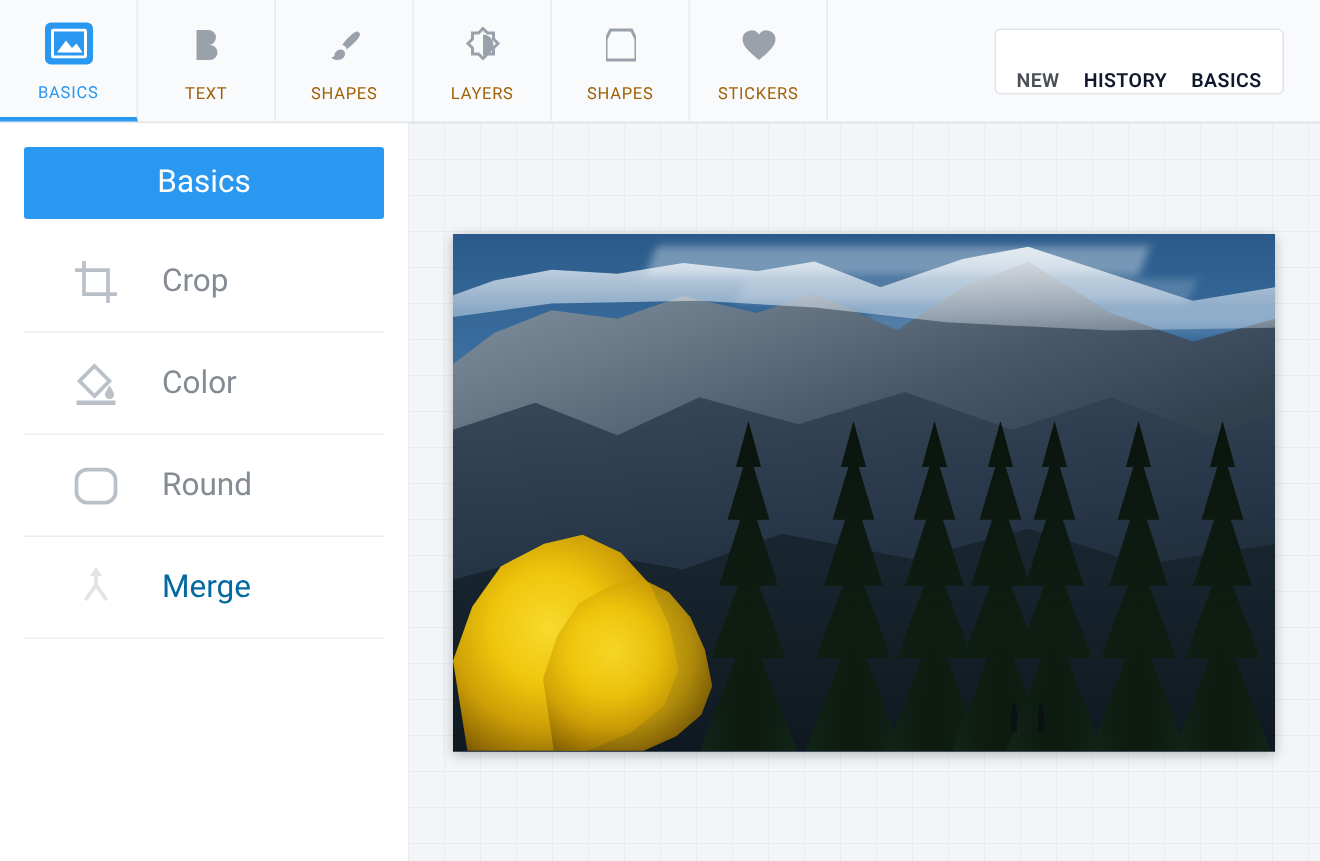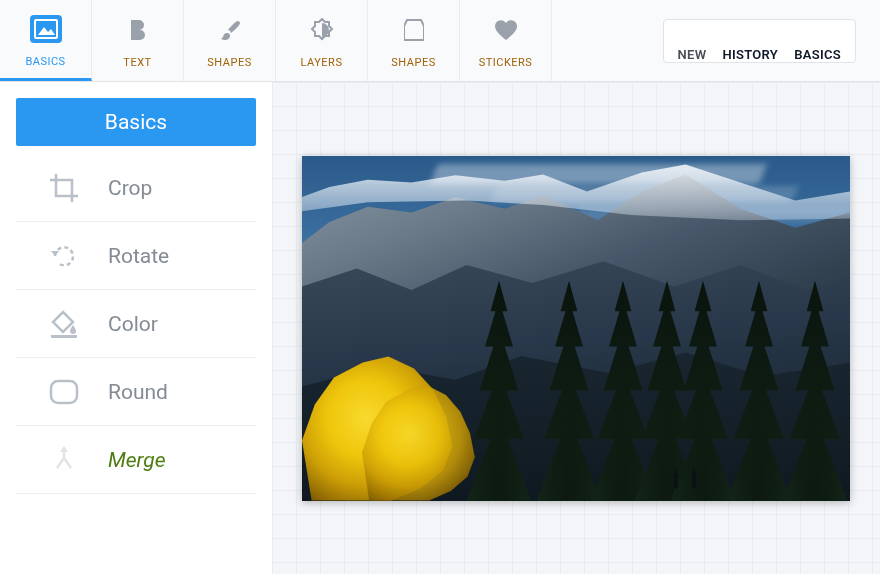--- a/index.html
+++ b/index.html
@@ -17,21 +17,21 @@
   .tb-right { display: flex; align-items: center; gap: 14px; padding-right: 24px; }
   .tb-pill { background: #fff; border: 1px solid #e0e4e9; border-radius: 4px; display: flex; height: 44px; align-items: flex-end; padding: 0 14px; gap: 16px; margin-left: 36px; }
   .tb-link { font-size: 13px; font-weight: 600; color: #0f172a; cursor: pointer; letter-spacing: 0.3px;}
   .tb-link.active { color: #4a4f57; }
   .tb-save { background: #2a97f1; color: #fff; font-size: 13px; font-weight: 600; height: 44px; padding: 0 20px; border-radius: 4px; display:flex; align-items:center; cursor:pointer; letter-spacing:0.3px;}
 
   .main { display: flex; height: calc(574px - 82px); }
   .sidebar { width: 290px; background: #fff; padding: 16px 0 0 0; }
   .sb-header { margin: 0 16px 8px 16px; background: #2a97f1; color: #fff; font-size: 21px; font-weight: 400; height: 48px; display: flex; align-items: center; justify-content: center; border-radius: 2px; }
   .sb-item { display: flex; align-items: center; gap: 28px; height: 68px; padding: 0 16px 0 32px; margin: 0 16px; border-bottom: 1px solid #eceef1; color: #848b94; font-size: 21px; cursor: pointer; }
-  .sb-item.disabled { color: #4d7c0f; cursor: default; font-style: italic; }
+  .sb-item.disabled { color: #0369a1; cursor: default; }
   .sb-icon { width: 32px; height: 32px; flex-shrink: 0; display:flex; align-items:center; justify-content:center; }
 
   .canvas-wrap { flex: 1; position: relative;
     background-color: #f3f5f8;
     background-image:
       linear-gradient(#e8ecf0 1px, transparent 1px),
       linear-gradient(90deg, #e8ecf0 1px, transparent 1px);
     background-size: 24px 24px;
     display:flex; align-items:center; justify-content:center; padding: 30px;
   }
@@ -170,29 +170,20 @@
     <div class="sb-item">
       <span class="sb-icon">
         <svg width="30" height="30" viewBox="0 0 30 30" stroke="#b9c0c8" stroke-width="2.5" fill="none">
             <path d="M7 1v22h22"></path>
             <path d="M1 7h22v22"></path>
           </svg>
       </span>
       <span>Crop</span>
     </div>
 
-    <div class="sb-item">
-      <span class="sb-icon">
-        <svg width="30" height="30" viewBox="0 0 30 30" stroke="#b9c0c8" stroke-width="2.5" fill="none">
-            <path d="M6 15a9 9 0 1 1 3 7" stroke-dasharray="4 3"></path>
-            <polygon points="6,15 2,10 10,10" fill="#b9c0c8" stroke="none"></polygon>
-          </svg>
-      </span>
-      <span>Rotate</span>
-    </div>
 
 
     <div class="sb-item">
       <span class="sb-icon">
         <svg width="30" height="30" viewBox="0 0 30 30">
             <path d="M14 3l10 10-10 10L4 13z" fill="none" stroke="#b9c0c8" stroke-width="2.5"></path>
             <path d="M24 16c2 3 3 5 3 6a3 3 0 0 1-6 0c0-1 1-3 3-6z" fill="#b9c0c8"></path>
             <rect x="2" y="26" width="26" height="3" fill="#b9c0c8"></rect>
           </svg>
       </span>

